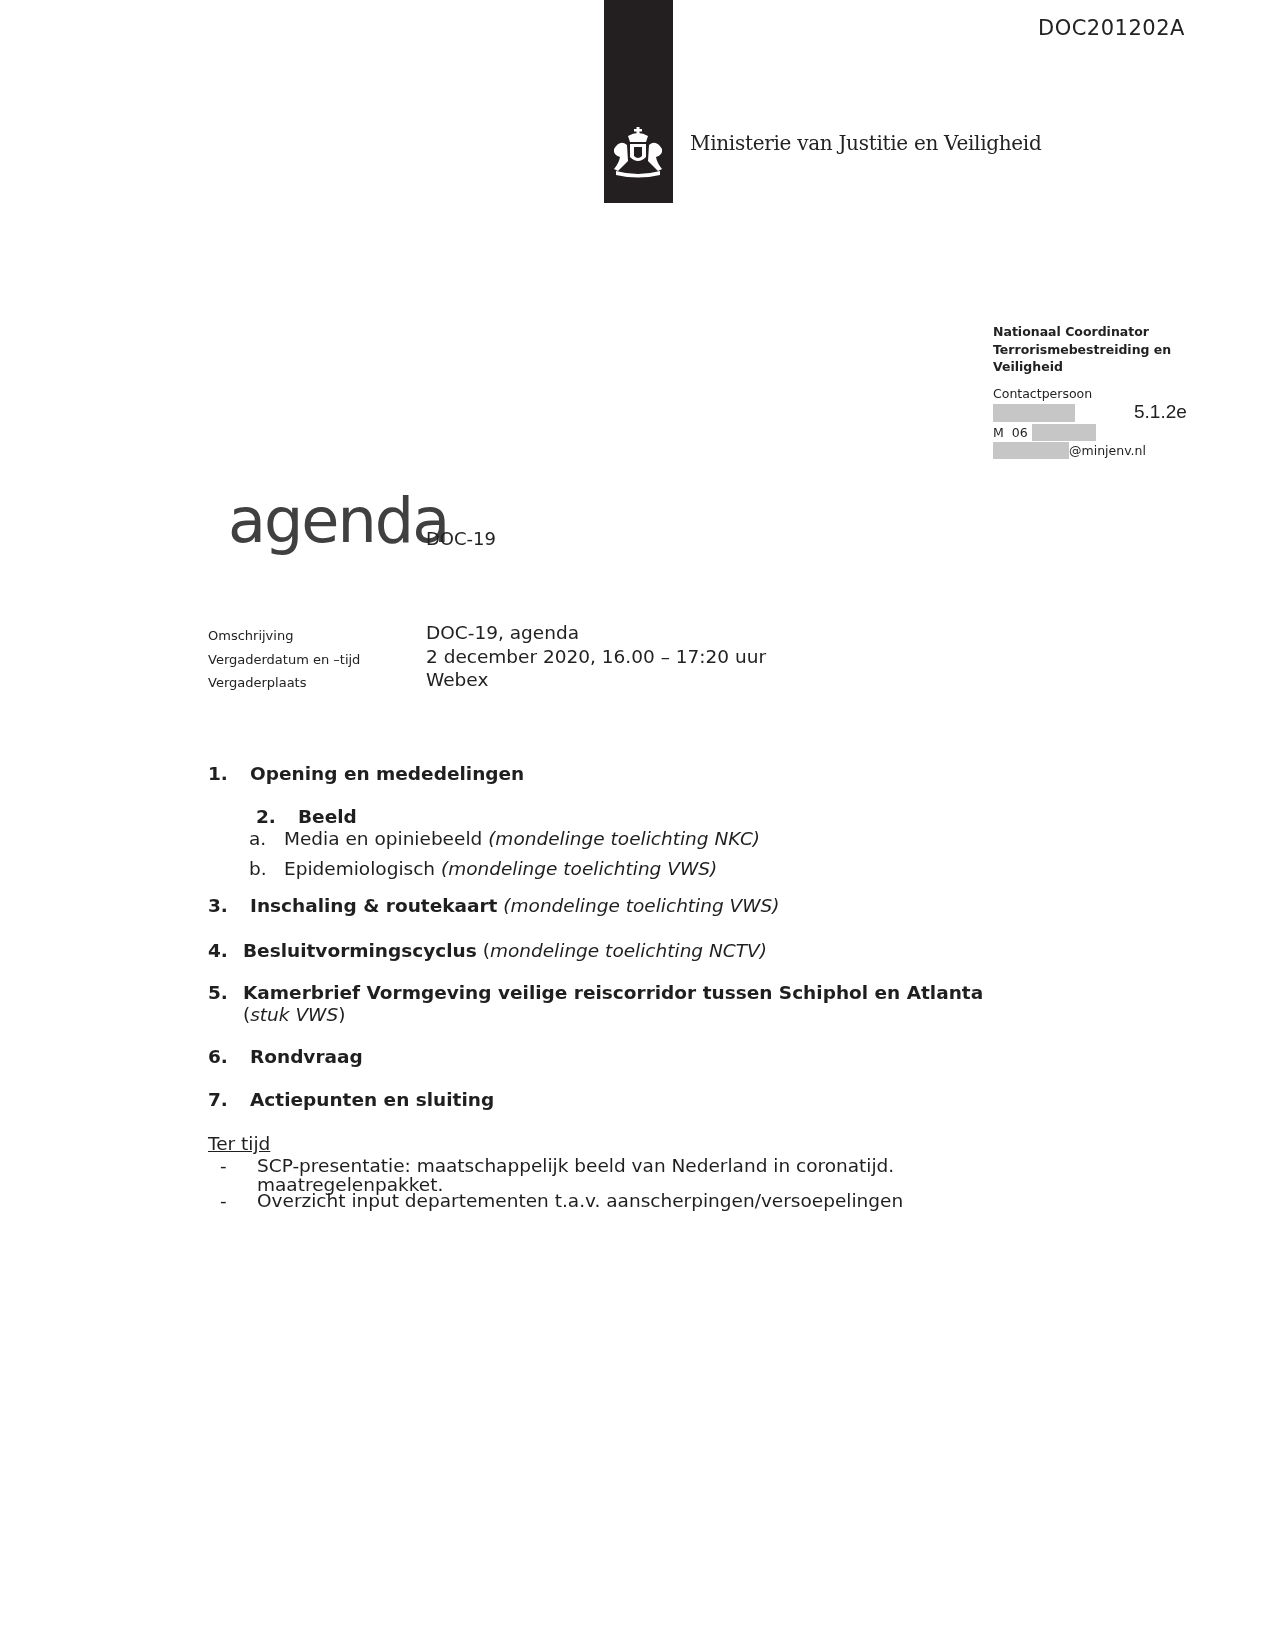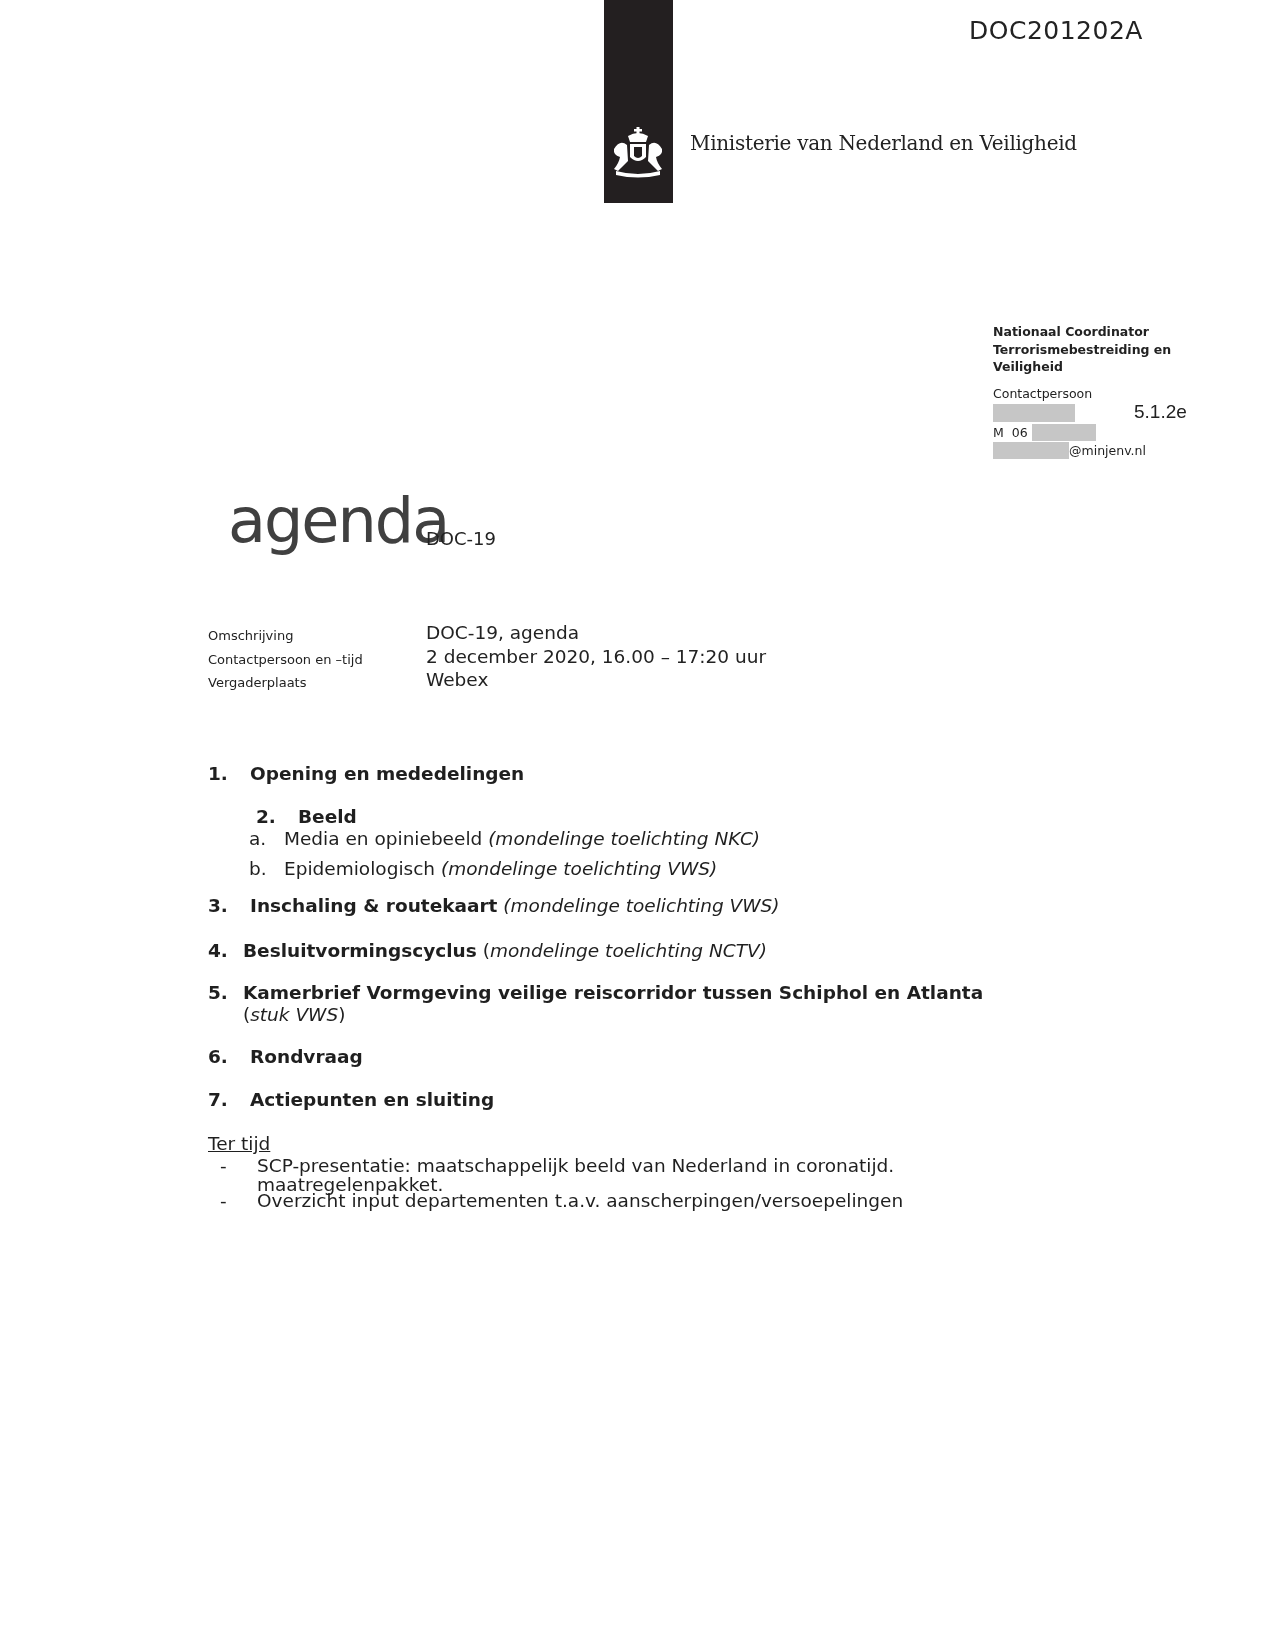--- a/index.html
+++ b/index.html
@@ -1,19 +1,19 @@
 <!DOCTYPE html>
 <html><head>
 <meta charset="utf-8">
 <style>
   html, body { margin:0; padding:0; background:#ffffff; }
   body { width:1275px; height:1650px; position:relative; overflow:hidden;
          font-family:"DejaVu Sans", sans-serif; color:#1f1f1f; }
   .abs { position:absolute; }
-  .doc-id { left:969px; top:16px; font-size:25px; color:#222; letter-spacing:0.5px; }
+  .doc-id { left:1038px; top:16px; font-size:21px; color:#222; letter-spacing:0.5px; }
   .logo-bar { left:604px; top:0; width:69px; height:203px; background:#231f20; }
   .crest { position:absolute; left:6px; top:127px; width:56px; height:52px; }
   .ministry { left:690px; top:131px; font-family:"DejaVu Serif", serif; font-size:20px; color:#222; letter-spacing:-0.3px; }
   .sidebar { left:993px; top:323px; width:220px; font-size:12.5px; line-height:17.5px; }
   .sidebar .org { font-weight:bold; color:#222; }
   .sidebar .contact-h { font-weight:normal; margin-top:9px; }
   .redact { background:#c6c6c6; display:inline-block; }
   .ref { left:1134px; top:401px; font-family:"Liberation Sans", sans-serif; font-size:19px; color:#222; }
   .title { left:201px; top:484px; font-size:62px; color:#404040; letter-spacing:-2px; font-family:"DejaVu Sans", sans-serif; font-weight:normal;margin-left:27px; }
   .title-sub { left:426px; top:528px; font-size:18px; color:#222; }
@@ -41,39 +41,39 @@
       <rect x="24" y="2" width="8" height="2.5"></rect>
       <path d="M18 9 Q28 3 38 9 L36 15 L20 15 Z"></path>
       <path d="M20 17 L36 17 L36 30 Q28 38 20 30 Z"></path>
       <path d="M4 22 Q10 12 17 18 L18 34 Q12 40 8 44 L4 42 Q9 36 10 30 Q3 28 4 22 Z"></path>
       <path d="M52 22 Q46 12 39 18 L38 34 Q44 40 48 44 L52 42 Q47 36 46 30 Q53 28 52 22 Z"></path>
       <path d="M6 44 Q28 50 50 44 L50 48 Q28 53 6 48 Z"></path>
     </g>
     <path d="M24 20 L32 20 L32 29 Q28 33 24 29 Z" fill="#231f20"></path>
   </svg>
 </div>
-<div class="abs ministry">Ministerie van Nederland en Veiligheid</div>
+<div class="abs ministry">Ministerie van Justitie en Veiligheid</div>
 
 <div class="abs sidebar">
   <div class="org">Nationaal Coordinator</div>
   <div class="org">Terrorismebestreiding en</div>
   <div class="org">Veiligheid</div>
   <div class="org contact-h">Contactpersoon</div>
   <div style="height:18px;margin-top:2px;"><span class="redact" style="width:82px;height:18px;"></span></div>
   <div style="margin-top:2px;height:18px;"><span style="white-space:pre;">M  06</span><span class="redact" style="width:64px;height:17px;vertical-align:top;margin-left:4px;"></span></div>
   <div style="height:18px;"><span class="redact" style="width:76px;height:17px;vertical-align:top;"></span><span>@minjenv.nl</span></div>
 </div>
 <div class="abs ref">5.1.2e</div>
 
 <div class="abs title">agenda</div>
 <div class="abs title-sub">DOC-19</div>
 
 <div class="abs meta-label" style="left:208px;top:628px;">Omschrijving</div>
 <div class="abs meta-val" style="left:426px;top:622px;">DOC-19, agenda</div>
-<div class="abs meta-label" style="left:208px;top:652px;">Contactpersoon en –tijd</div>
+<div class="abs meta-label" style="left:208px;top:652px;">Vergaderdatum en –tijd</div>
 <div class="abs meta-val" style="left:426px;top:646px;">2 december 2020, 16.00 – 17:20 uur</div>
 <div class="abs meta-label" style="left:208px;top:675px;">Vergaderplaats</div>
 <div class="abs meta-val" style="left:426px;top:669px;">Webex</div>
 
 <div class="abs item" style="top:763px;">
   <span class="num">1.</span><b>Opening en mededelingen</b>
 </div>
 
 <div class="abs item" style="top:806px;margin-left:48px;">
   <span class="num">2.</span><b>Beeld</b>

